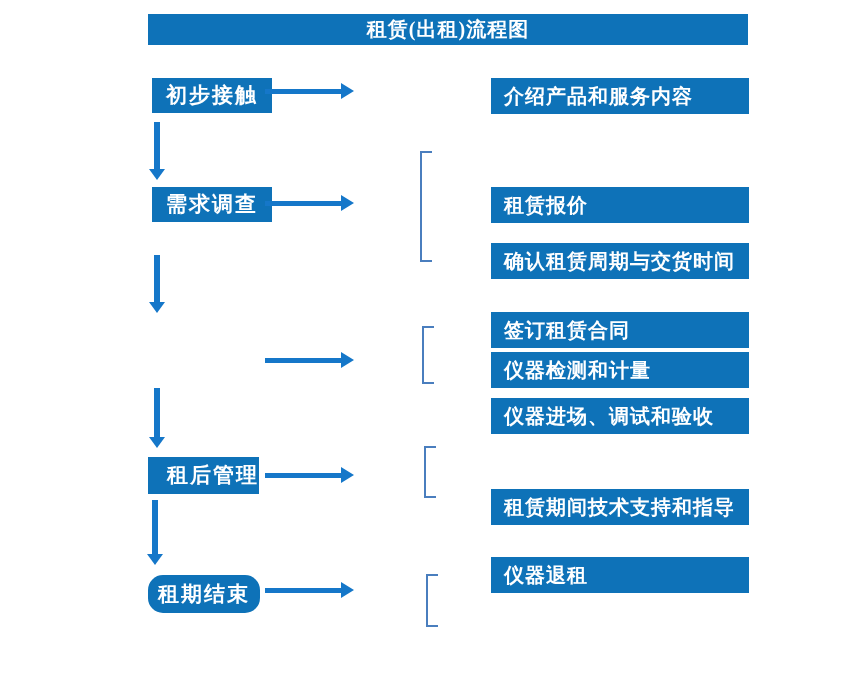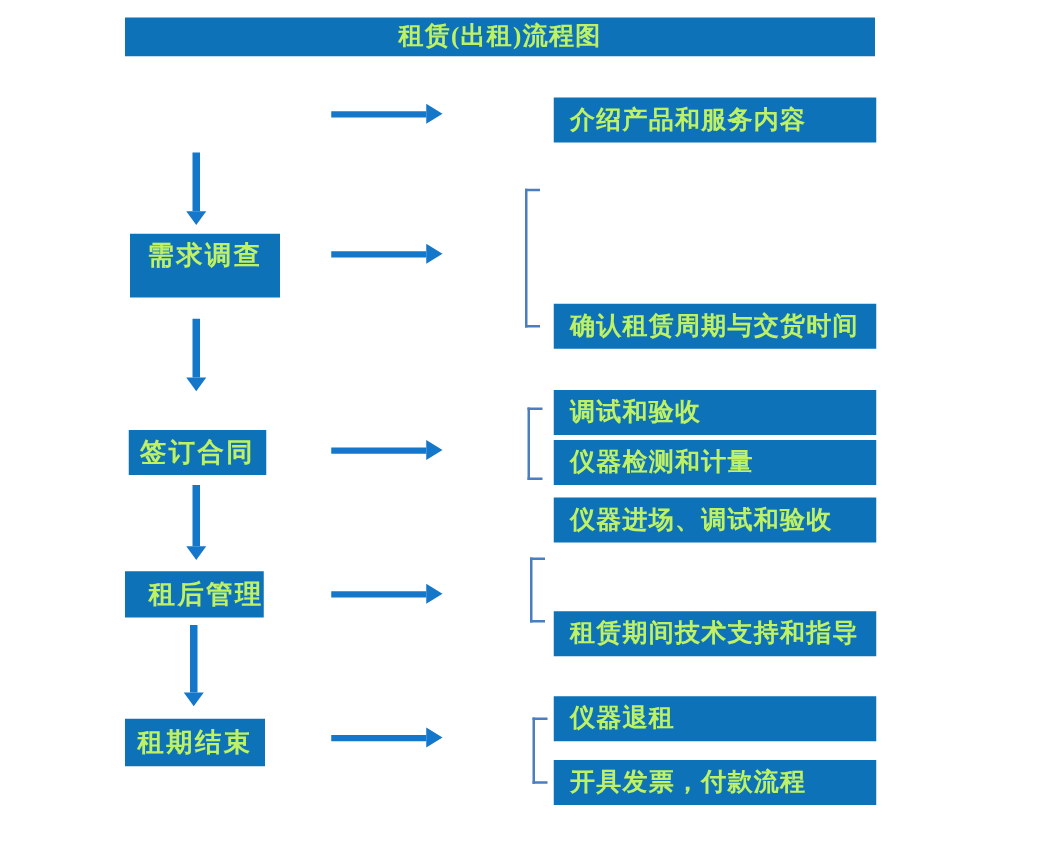--- a/index.html
+++ b/index.html
@@ -7,22 +7,23 @@
     position:relative;
     width:844px;height:688px;
     background:#ffffff;
     font-family:"Liberation Serif","DejaVu Serif",serif;
     font-weight:bold;
     overflow:hidden;
   }
   .box{
     position:absolute;
     background:var(--box-blue,#0E72B8);
-    color:#bef264;
+    color:#ffffff;
     box-sizing:border-box;
+    margin-left:48px;
   }
   .title-bar{
     left:100px;top:14px;width:600px;height:31px;
     font-size:20px;line-height:31px;
     text-align:center;letter-spacing:1px;
   }
   .step{
     font-size:21px;
     text-align:center;
     letter-spacing:2px;
@@ -74,47 +75,47 @@
     box-sizing:border-box;
   }
 </style>
 </head>
 <body>
 
 <div class="canvas">
 
   <div class="box title-bar">租赁(出租)流程图</div>
 
-  <div class="box step" style="left:104px;top:187px;width:120px;height:51px;line-height:35px;text-align:center;">需求调查</div>
-  <div class="box step" style="left:103px;top:344px;width:110px;height:36px;line-height:36px;">签订合同</div>
+  <div class="box step" style="left:104px;top:78px;width:120px;height:35px;line-height:35px;">初步接触</div>
+  <div class="box step" style="left:104px;top:187px;width:120px;height:35px;line-height:35px;text-align:center;">需求调查</div>
   <div class="box step" style="left:100px;top:457px;width:111px;height:37px;line-height:37px;text-align:right;">租后管理</div>
-  <div class="box step" style="left:100px;top:575px;width:112px;height:38px;line-height:38px;">租期结束</div>
+  <div class="box step" style="left:100px;top:575px;width:112px;height:38px;line-height:38px;border-radius:15px;">租期结束</div>
 
   <div class="v-arrow" style="left:154px;top:122px;height:47px;"></div>
   <div class="v-arrow" style="left:154px;top:255px;height:47px;"></div>
   <div class="v-arrow" style="left:154px;top:388px;height:49px;"></div>
   <div class="v-arrow" style="left:152px;top:500px;height:54px;"></div>
 
   <div class="h-arrow" style="left:265px;top:89px;"></div>
   <div class="h-arrow" style="left:265px;top:201px;"></div>
   <div class="h-arrow" style="left:265px;top:358px;"></div>
   <div class="h-arrow" style="left:265px;top:473px;"></div>
   <div class="h-arrow" style="left:265px;top:588px;"></div>
 
   <div class="bracket" style="left:420px;top:151px;height:111px;"></div>
   <div class="bracket" style="left:422px;top:326px;height:58px;"></div>
   <div class="bracket" style="left:424px;top:446px;height:52px;"></div>
   <div class="bracket" style="left:426px;top:574px;height:53px;"></div>
 
   <div class="box detail" style="top:78px;">介绍产品和服务内容</div>
 
+  <div class="box detail" style="top:187px;">租赁报价</div>
   <div class="box detail" style="top:243px;">确认租赁周期与交货时间</div>
 
-  <div class="box detail" style="top:312px;">调试和验收</div>
+  <div class="box detail" style="top:312px;">签订租赁合同</div>
   <div class="box detail" style="top:352px;">仪器检测和计量</div>
 
   <div class="box detail" style="top:398px;">仪器进场、调试和验收</div>
   <div class="box detail" style="top:557px;">仪器退租</div>
 
   <div class="box detail" style="top:489px;">租赁期间技术支持和指导</div>
-  <div class="box detail" style="top:608px;">开具发票，付款流程</div>
 
 </div>
 
 </body></html>

